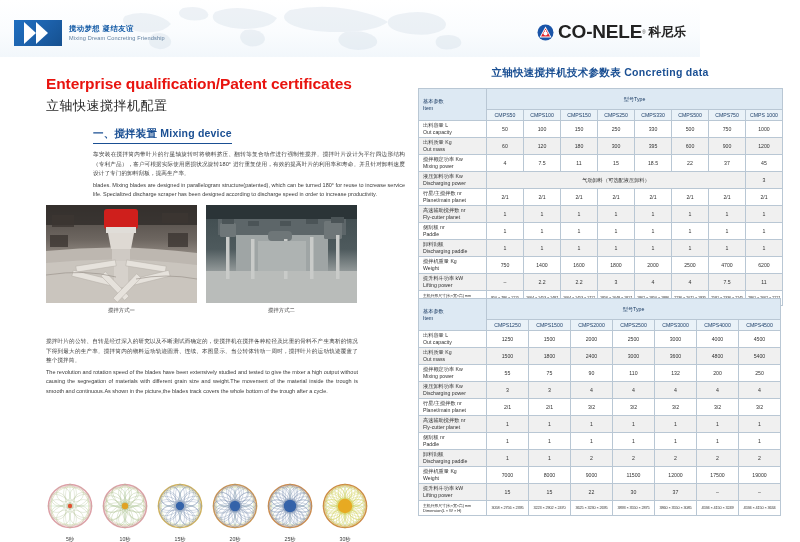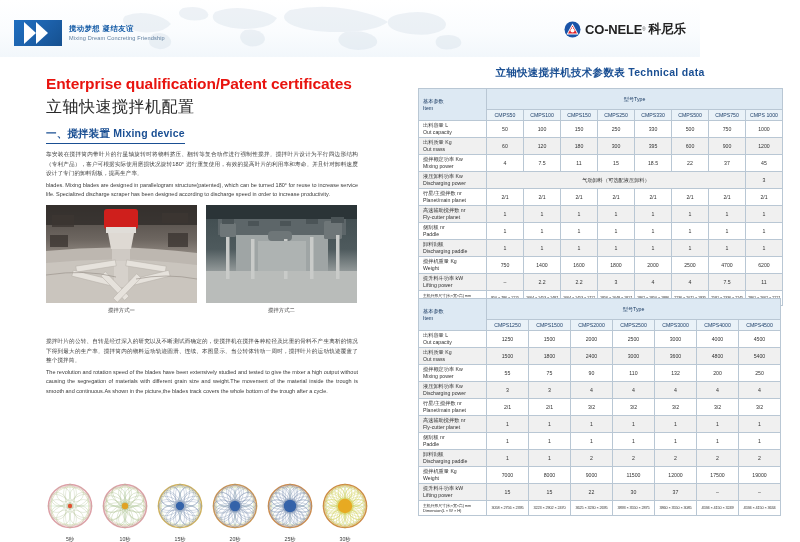--- a/index.html
+++ b/index.html
@@ -36,35 +36,35 @@
   }
   .chev:before { left: 10px; }
   .chev:after  { left: 22px; }
   .hdr-txt { margin-left: 7px; line-height: 1.12; }
   .hdr-cn { font-size: 7.4px; font-weight: bold; color: #1a5fa8; letter-spacing: .4px; }
   .hdr-en { font-size: 5.6px; color: #5d7d9e; letter-spacing: .15px; margin-top: 1px; }
 
   .brand { position: absolute; right: 14px; top: 21px; display: flex; align-items: center; }
   .brand-mark { width: 17px; height: 17px; }
   .brand-name {
-    margin-left: 4px; font-size: 13px; font-weight: bold; color: #222; letter-spacing: -.2px;
+    margin-left: 4px; font-size: 19px; font-weight: bold; color: #222; letter-spacing: -.2px;
     font-family: "Liberation Sans", sans-serif;
   }
   .brand-cn { margin-left: 3px; font-size: 12.5px; font-weight: bold; color: #222; }
   .reg { font-size: 4.5px; vertical-align: super; color: #444; }
 
   
   .left { position: absolute; left: 0; top: 57px; width: 400px; height: 485px; padding-left: 22px; }
   .ttl-en {
     position: absolute; left: 46px; top: 18px;
     font-size: 15.5px; font-weight: bold; color: #e8140f; letter-spacing: -.1px;
   }
   .ttl-cn {
     position: absolute; left: 46px; top: 40px;
-    font-size: 16px; color: #2a2a2a; letter-spacing: .5px;
+    font-size: 13px; color: #2a2a2a; letter-spacing: .5px;
   }
 
   .sec { position: absolute; left: 46px; width: 312px; }
   .sec-head {
     font-size: 10.5px; font-weight: bold; color: #1a4f93;
     border-bottom: 1.4px solid #1a4f93; padding-bottom: 2px; display: inline-block;
     letter-spacing: .2px;
   }
   .p-cn {
     margin-top: 6px; font-size: 5.6px; color: #3a3a3a; line-height: 1.72;
@@ -155,21 +155,21 @@
       <span class="reg">®</span>
       <span class="brand-cn">科尼乐</span>
     </div>
   </div>
 
   <div class="left">
 
     <div class="ttl-en">Enterprise qualification/Patent certificates</div>
     <div class="ttl-cn">立轴快速搅拌机配置</div>
 
-    <div class="sec" style="top:66px;">
+    <div class="sec" style="top:66px;margin-left:47px;">
       <div class="sec-head">一、搅拌装置 Mixing device</div>
       <div class="p-cn">靠安装在搅拌筒内带叶片的行星轴旋转时将物料挤压、翻转等复合动作进行强制性搅拌。搅拌叶片设计为平行四边形结构（专利产品），客户可根据实际使用磨损状况旋转180° 进行重复使用，有效的提高叶片的利用率和寿命。并且针对卸料速度设计了专门的卸料刮板，提高生产率。</div>
       <div class="p-en">blades. Mixing blades are designed in parallelogram structure(patented), which can be turned 180° for reuse to increase service life. Specialized discharge scraper has been designed according to discharge speed in order to increase productivity.</div>
     </div>
 
     <div class="photos">
       <div class="photo">
         <svg width="151" height="98" viewBox="0 0 151 98" preserveAspectRatio="none">
           <defs>
             <linearGradient id="pg1" x1="0" y1="0" x2="0" y2="1">
@@ -498,21 +498,21 @@
             <ellipse cx="24" cy="10.67" rx="6.45" ry="7.739999999999999" fill="none" stroke="#cfcf55" stroke-width=".4" opacity=".85" transform="rotate(300 24 24)"></ellipse>
             <ellipse cx="24" cy="10.67" rx="6.45" ry="7.739999999999999" fill="none" stroke="#cfcf55" stroke-width=".4" opacity=".85" transform="rotate(330 24 24)"></ellipse>
         <circle cx="24" cy="24" r="8.8" fill="#cfcf55" opacity=".55"></circle>
         <circle cx="24" cy="24" r="7.2" fill="#e8a81f" opacity=".95"></circle>
       </svg><div class="track-lbl">30秒</div></div>
       </div>
 
   </div>
 
   <div class="right">
-    <div class="tbl-title">立轴快速搅拌机技术参数表 Technical data</div>
+    <div class="tbl-title">立轴快速搅拌机技术参数表 Concreting data</div>
 
     <div style="position:absolute;left:18px;top:31px;">
       <table class="spec" id="table1">
           <colgroup>
             <col style="width:68px">
             <col style="width:37px">
             <col style="width:37px">
             <col style="width:37px">
             <col style="width:37px">
             <col style="width:37px">

